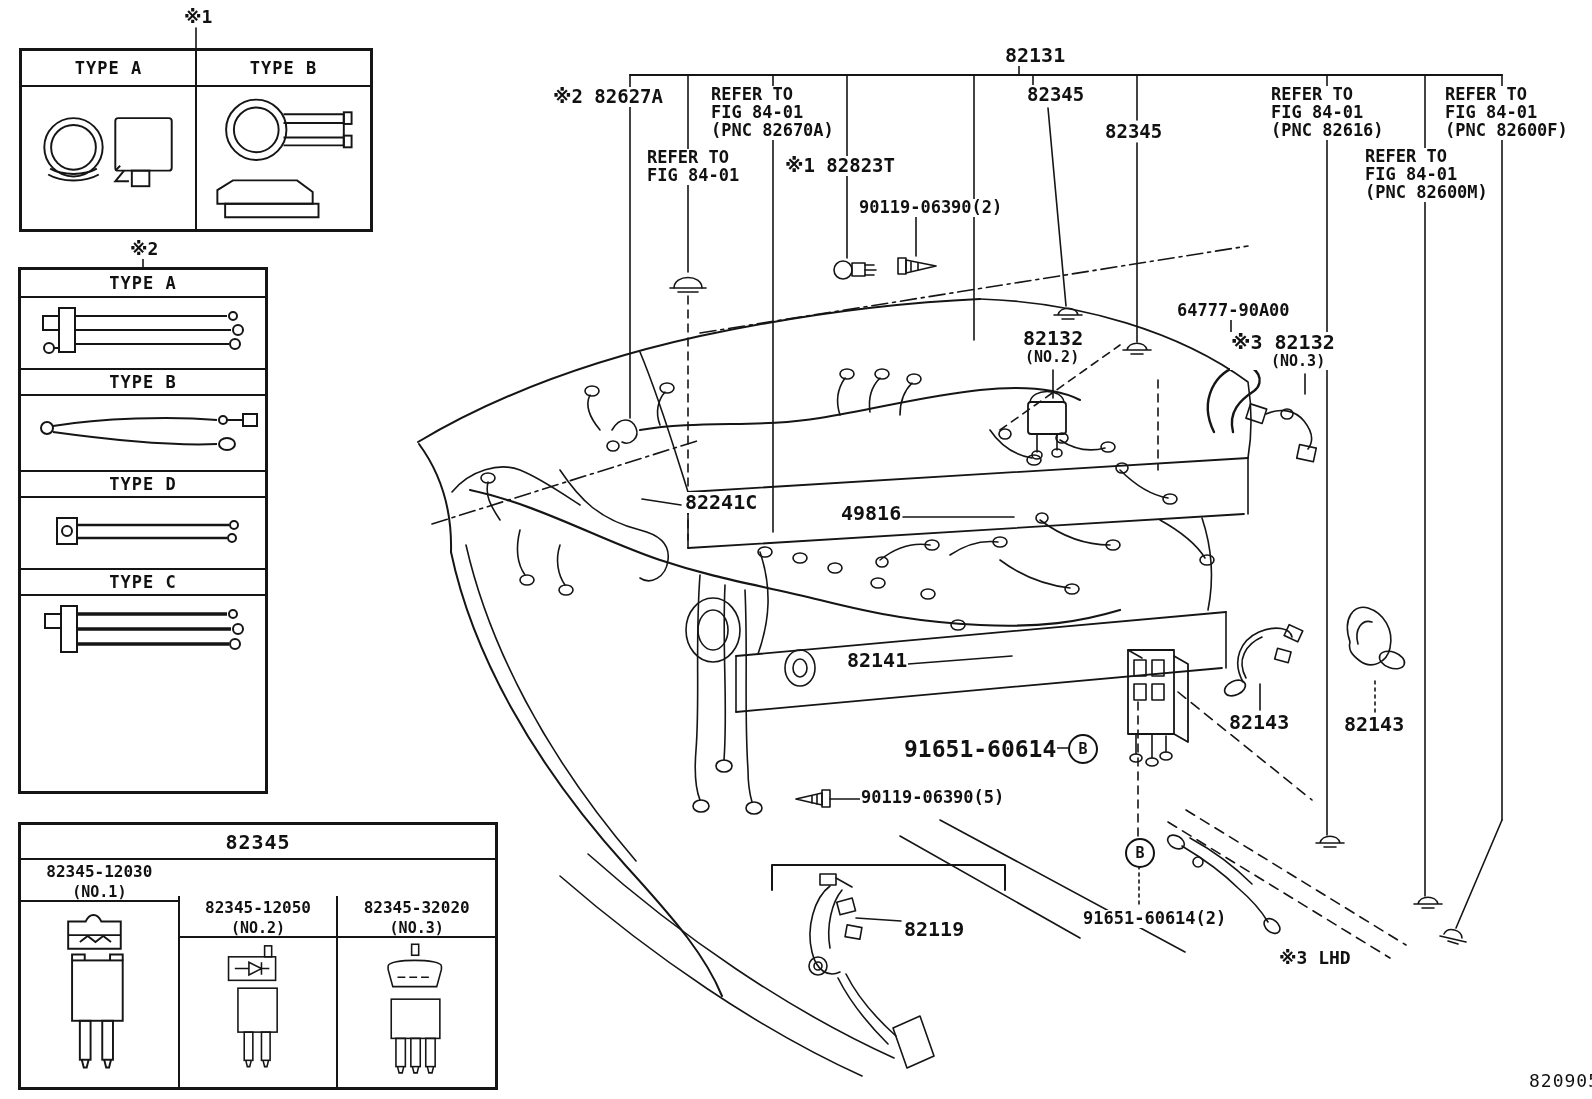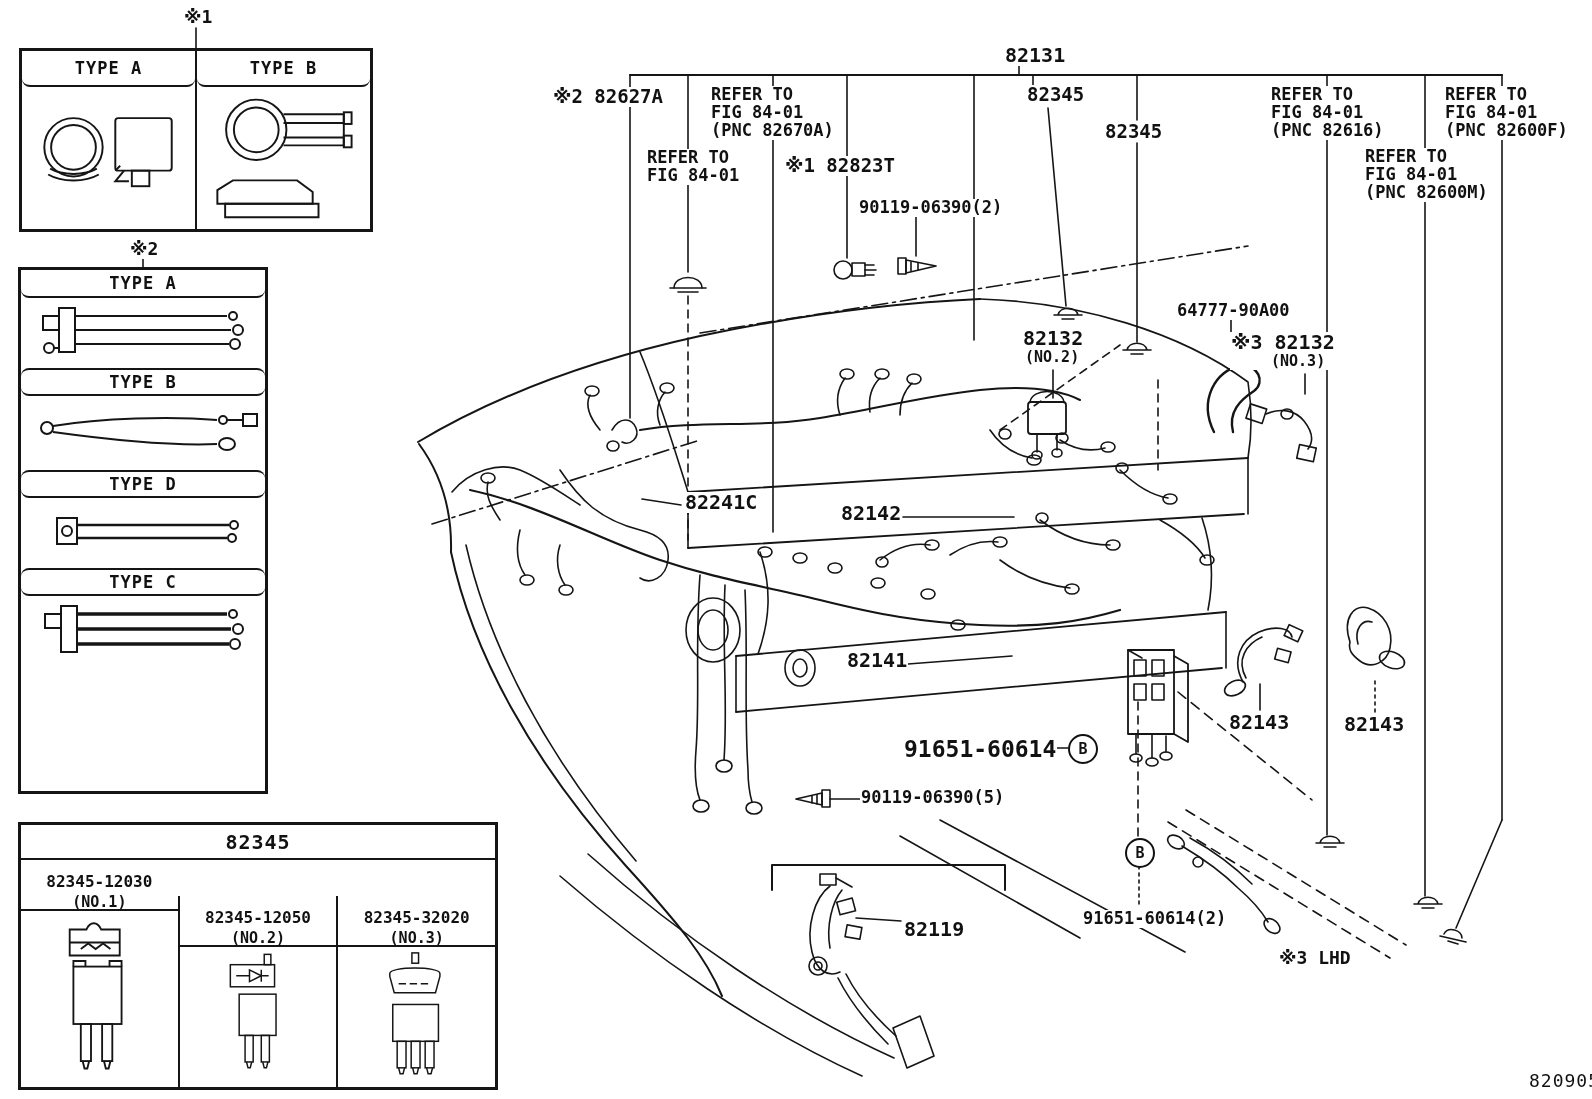--- a/index.html
+++ b/index.html
@@ -2,40 +2,40 @@
 <html><head>
 <meta charset="utf-8">
 <style>
   html,body{margin:0;padding:0;background:#e8e8e8;}
   .canvas{position:relative;width:1592px;height:1099px;background:#ffffff;overflow:hidden;
           font-family:"DejaVu Sans Mono","DejaVu Sans",monospace;color:#111;}
   svg.art{position:absolute;left:0;top:0;z-index:1;}
   
   .lbox{position:absolute;border:3px solid #151515;background:#fff;z-index:2;box-sizing:border-box;}
   .lhead{display:flex;align-items:center;justify-content:center;font-weight:bold;font-size:17px;
-         border-bottom:2px solid #151515;box-sizing:border-box;letter-spacing:1px;border-radius:8px;}
+         border-bottom:2px solid #151515;box-sizing:border-box;letter-spacing:1px;}
   .marker{position:absolute;z-index:3;font-weight:bold;font-size:18px;background:#fff;padding:0 2px;}
   
   .b1grid{display:flex;height:100%;}
   .b1col{flex:1;display:flex;flex-direction:column;box-sizing:border-box;}
   .b1col+.b1col{border-left:2px solid #151515;}
   .b1col .lhead{height:36px;}
   .b1art{flex:1;}
   
   .b2row .lhead{border-top:2px solid #151515;border-bottom:2px solid #151515;height:28px;}
   .b2row:first-child .lhead{border-top:none;}
   .b2art{display:block;}
   
   .b3title{height:33px;display:flex;align-items:center;justify-content:center;font-weight:bold;
            font-size:20px;border-bottom:2px solid #151515;letter-spacing:1px;}
   .b3cols{display:flex;height:calc(100% - 35px);}
   .b3col{flex:1;display:flex;flex-direction:column;box-sizing:border-box;}
   .b3col+.b3col{border-left:2px solid #151515;margin-top:36px;}
-  .b3head{height:51px;text-align:center;font-weight:bold;font-size:16px;line-height:1.25;
-          border-bottom:2px solid #151515;padding-top:12px;box-sizing:border-box;}
+  .b3head{height:42px;text-align:center;font-weight:bold;font-size:16px;line-height:1.25;
+          border-bottom:2px solid #151515;padding-top:2px;box-sizing:border-box;}
   .b3head .pos{font-size:15px;font-weight:bold;}
   
   .dlabel{position:absolute;font-weight:bold;background:#fff;line-height:1.05;white-space:pre;
           z-index:3;padding:0 1px;}
   .dlabel .sub{display:block;font-size:15px;line-height:1.1;}
   .bmark{position:absolute;width:26px;height:26px;border:2px solid #111;border-radius:50%;background:#fff;
          display:flex;align-items:center;justify-content:center;font-weight:bold;font-size:15px;z-index:3;}
   .footer{position:absolute;z-index:3;font-size:18px;letter-spacing:1px;margin-left:25px;}
 </style>
 </head>
@@ -429,21 +429,21 @@
       <div class="dlabel" style="left: 1444px; top: 86px; font-size: 17px;">REFER TO
 FIG 84-01
 (PNC 82600F)</div>
       <div class="dlabel" style="left: 1364px; top: 148px; font-size: 17px;">REFER TO
 FIG 84-01
 (PNC 82600M)</div>
       <div class="dlabel" style="left: 1022px; top: 328px; font-size: 20px;">82132<span class="sub" style="padding-left: 2px;">(NO.2)</span></div>
       <div class="dlabel" style="left: 1176px; top: 302px; font-size: 17px;">64777-90A00</div>
       <div class="dlabel" style="left: 1230px; top: 332px; font-size: 20px;">※3 82132<span class="sub" style="padding-left: 40px;">(NO.3)</span></div>
       <div class="dlabel" style="left: 684px; top: 492px; font-size: 20px;">82241C</div>
-      <div class="dlabel" style="left: 840px; top: 503px; font-size: 20px;">82142</div>
+      <div class="dlabel" style="left: 840px; top: 503px; font-size: 20px;">49816</div>
       <div class="dlabel" style="left: 846px; top: 650px; font-size: 20px;">82141</div>
       <div class="dlabel" style="left: 1228px; top: 712px; font-size: 20px;">82143</div>
       <div class="dlabel" style="left: 1343px; top: 714px; font-size: 20px;">82143</div>
       <div class="dlabel" style="left: 903px; top: 737px; font-size: 23px;">91651-60614</div>
       <div class="dlabel" style="left: 860px; top: 789px; font-size: 17px;">90119-06390(5)</div>
       <div class="dlabel" style="left: 903px; top: 910px; font-size: 20px; margin-top: 9px;">82119</div>
       <div class="dlabel" style="left: 1082px; top: 910px; font-size: 17px;">91651-60614(2)</div>
       <div class="dlabel" style="left: 1278px; top: 949px; font-size: 18px;">※3 LHD</div>
       <div class="bmark" style="left: 1068px; top: 734px;">B</div>
       <div class="bmark" style="left: 1125px; top: 838px;">B</div>

